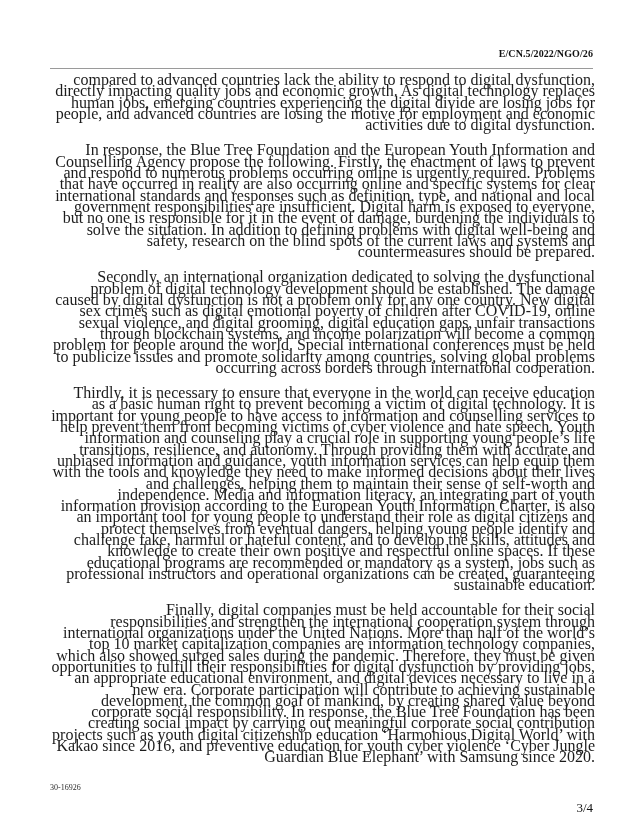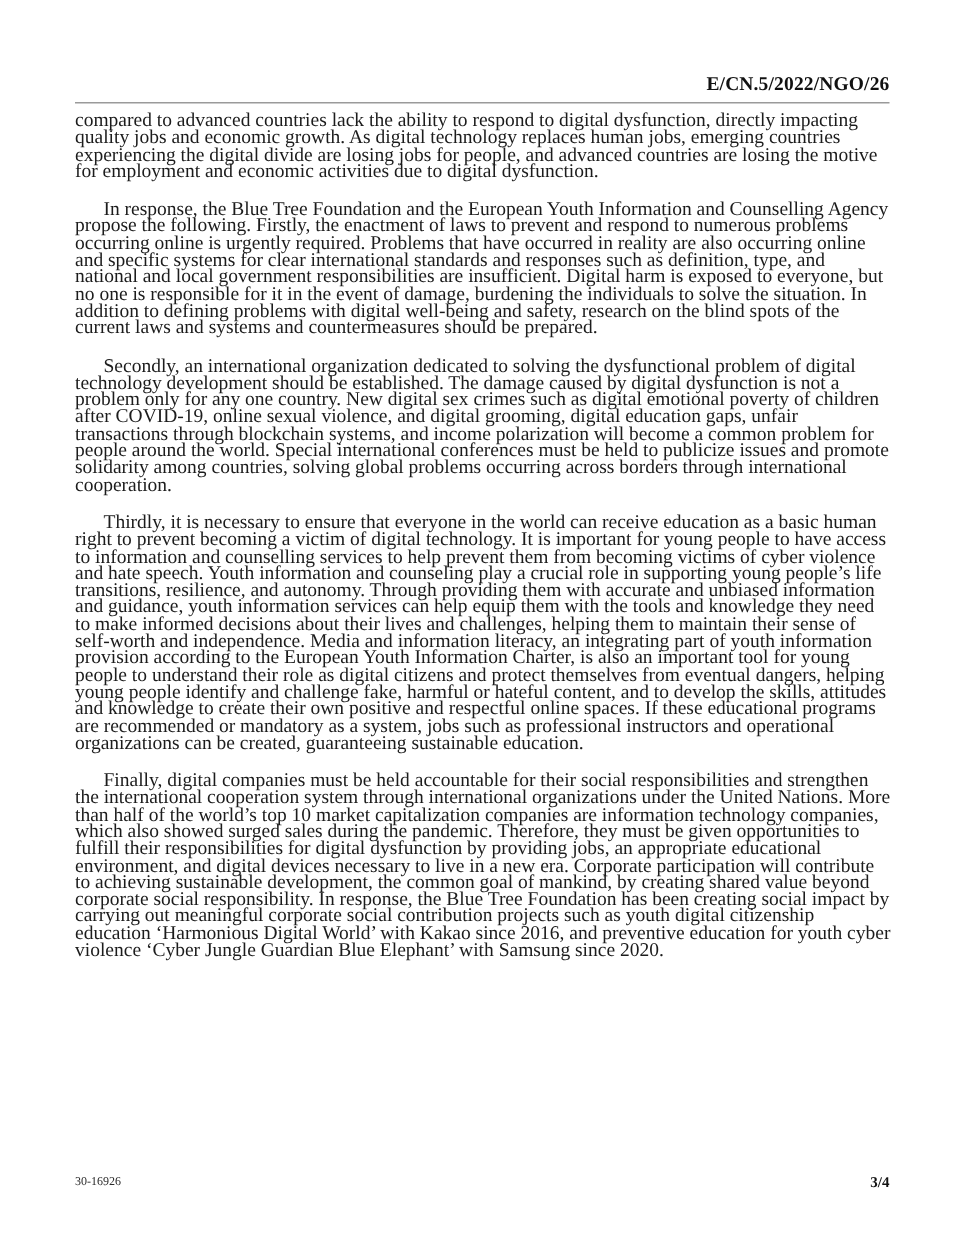--- a/index.html
+++ b/index.html
@@ -15,62 +15,62 @@
     font-family: "Liberation Serif", serif;
     color: #1c1c1c;
     overflow: hidden;
   }
   .doc-header {
     position: absolute;
     top: 48px;
     left: 50px;
     right: 47px;
     text-align: right;
-    font-size: 13px;
+    font-size: 10px;
     font-weight: bold;
     color: #111111;
     letter-spacing: 0.1px;
   }
   .header-rule {
     position: absolute;
     top: 68px;
     left: 50px;
     right: 47px;
     height: 0;
     border-top: 1px solid #9a9a9a;
   }
   .doc-body {
     position: absolute;
     top: 74px;
     left: 50px;
     width: 545px;
-    font-size: 13px;
+    font-size: 16px;
     line-height: 11.3px;
-    text-align: left;
+    text-align: right;
   }
   .doc-body p {
     margin: 0 0 14px 0;
     text-indent: 19px;
   }
   .doc-body p.continuation {
     text-indent: 0;
   }
   .doc-footer-left {
     position: absolute;
     left: 50px;
     top: 783px;
     font-size: 8px;
     color: #2a2a2a;
   }
   .doc-footer-right {
     position: absolute;
     right: 47px;
-    top: 783px;
-    font-size: 10px;
-    font-weight: bold;
+    top: 800px;
+    font-size: 13px;
+    font-weight: normal;
     color: #111111;
   }
 </style>
 </head>
 <body>
 
 <div class="page">
 
   <div class="doc-header">E/CN.5/2022/NGO/26</div>
 

